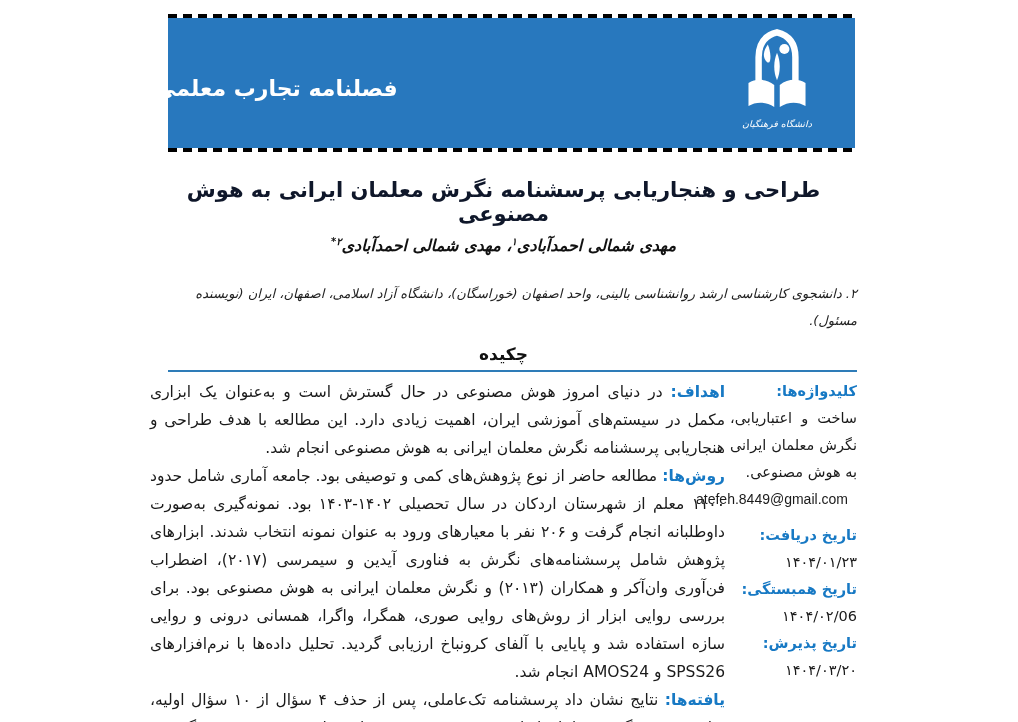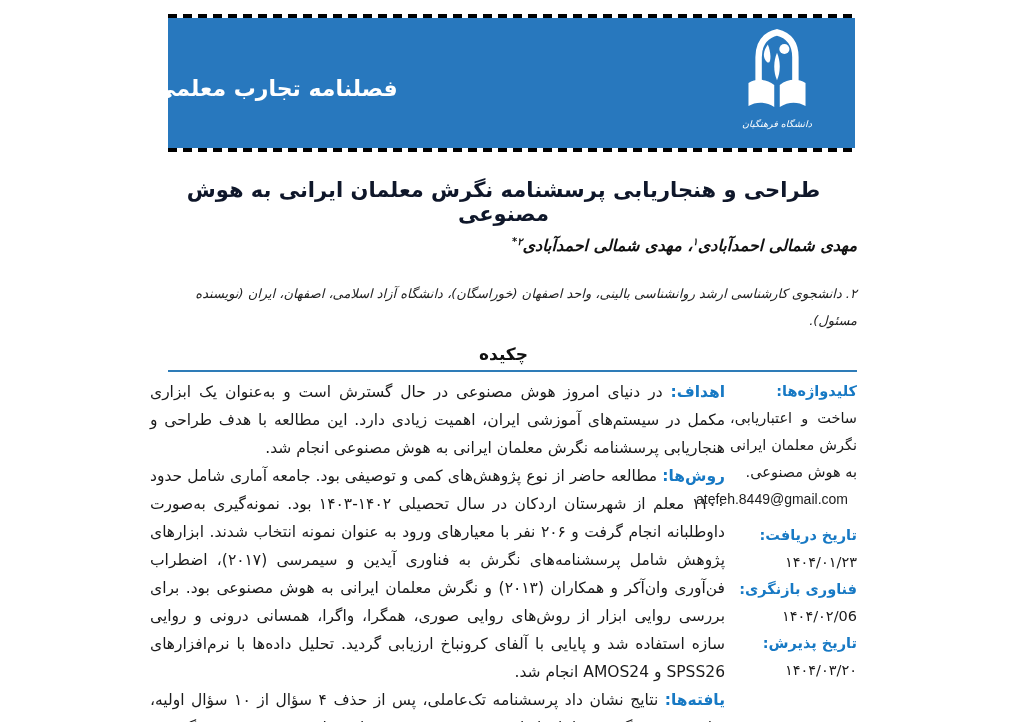--- a/index.html
+++ b/index.html
@@ -32,21 +32,21 @@
     color:#ffffff;font-size:9.5px;font-style:italic;margin-top:-2px;
     white-space:nowrap;transform:scaleY(.95);
   }
   
   .title{
     position:absolute;top:178px;left:150px;width:707px;margin:0;
     text-align:center;font-size:21px;font-weight:700;color:#0f172a;
   }
   .authors{
     position:absolute;top:236px;left:150px;width:707px;
-    font-size:16px;font-weight:700;font-style:italic;color:#111;
+    text-align:center;font-size:16px;font-weight:700;font-style:italic;color:#111;
   }
   .authors sup{font-size:10px;font-weight:700;}
   .affiliations{
     position:absolute;top:280px;left:150px;width:707px;
     text-align:right;font-size:13px;font-style:italic;line-height:27px;color:#222;
   }
   .abstract-heading{
     position:absolute;top:344px;left:150px;width:707px;
     text-align:center;font-size:17px;font-weight:700;color:#111;
   }
@@ -119,21 +119,21 @@
     <span class="lbl">کلیدواژه‌ها:</span>
     <div class="kw-text">ساخت و اعتباریابی، نگرش معلمان ایرانی به هوش مصنوعی.</div>
 
     <div class="email">atefeh.8449@gmail.com</div>
 
     <div class="date-block-first">
       <span class="lbl">تاریخ دریافت:</span>
       <div class="date-value">۱۴۰۴/۰۱/۲۳</div>
     </div>
     <div>
-      <span class="lbl">فناوری بازنگری:</span>
+      <span class="lbl">تاریخ همبستگی:</span>
       <div class="date-value">۱۴۰۴/۰۲/06</div>
     </div>
     <div>
       <span class="lbl">تاریخ پذیرش:</span>
       <div class="date-value">۱۴۰۴/۰۳/۲۰</div>
     </div>
   </div>
 
 </div>
 

